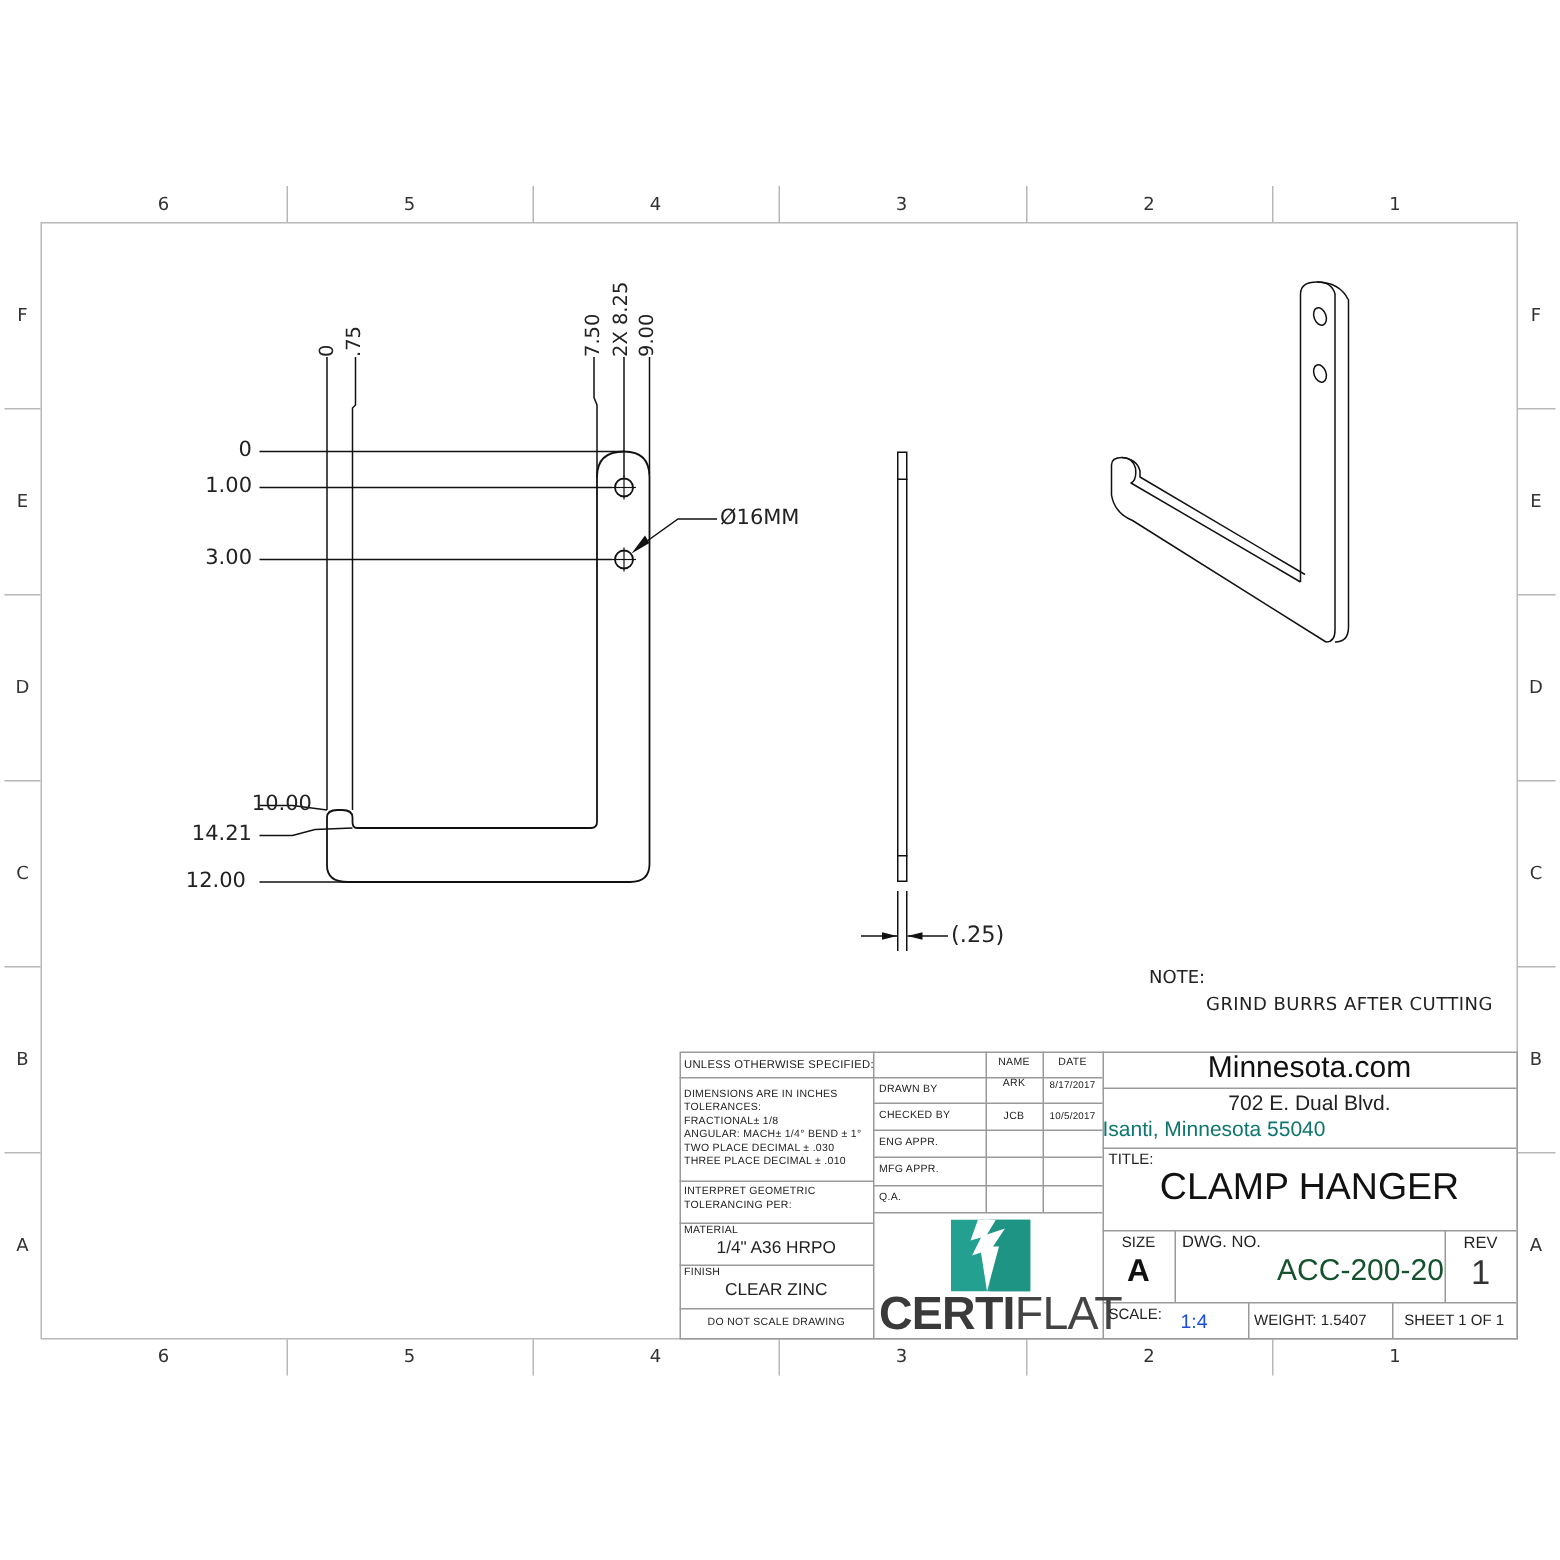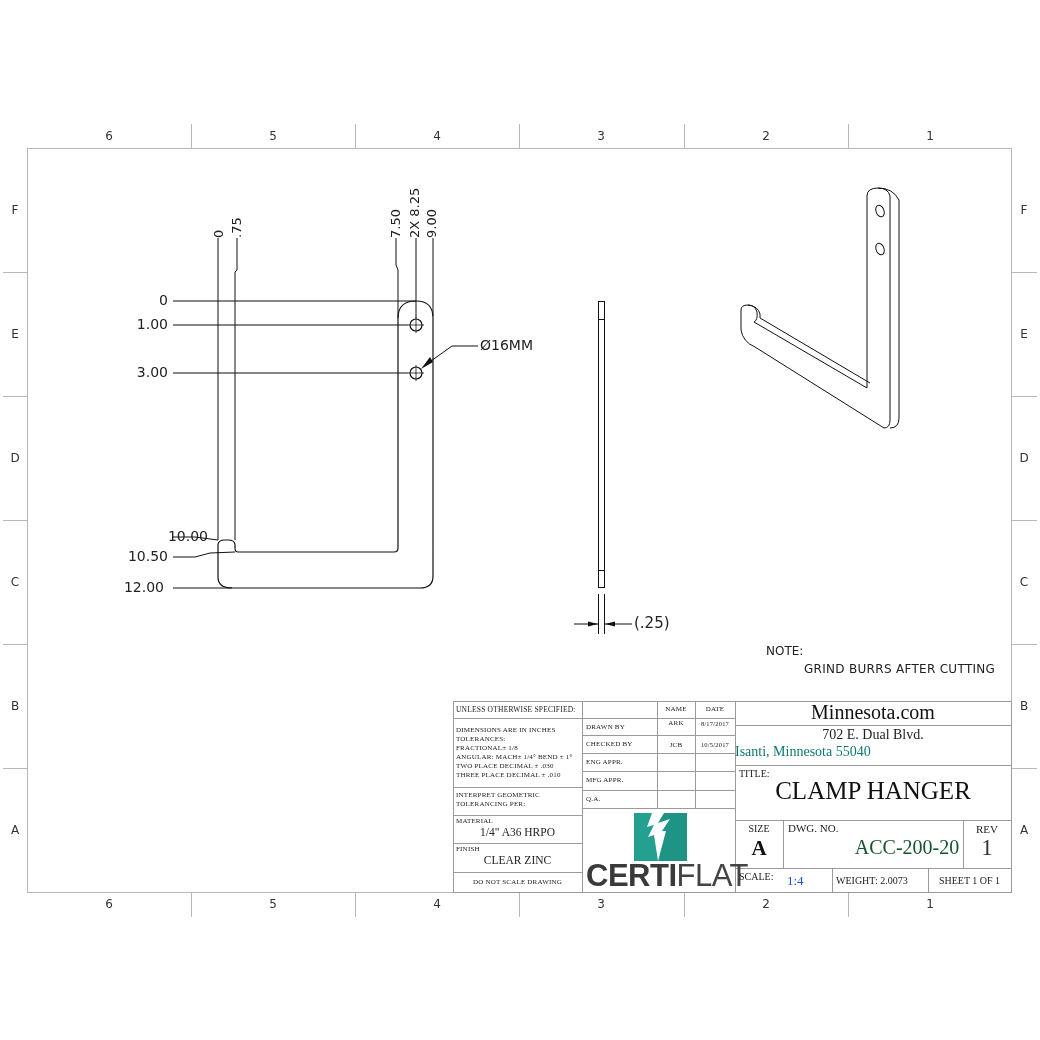--- a/index.html
+++ b/index.html
@@ -1,19 +1,19 @@
 <!DOCTYPE html>
 <html><head>
 <meta charset="utf-8">
 <style>
   html,body{margin:0;padding:0;background:#ffffff;}
   body{width:1040px;height:1040px;position:relative;overflow:hidden;font-family:"DejaVu Sans",sans-serif;color:#111;}
   .abs{position:absolute;}
   .zone-lbl{position:absolute;font-size:12px;color:#333;width:20px;text-align:center;}
-  .tb{position:absolute;font-family:Liberation Serif, serif;color:#222;white-space:nowrap;}
+  .tb{position:absolute;font-family:Liberation Sans, sans-serif;color:#222;white-space:nowrap;}
   .tiny{font-size:7px;letter-spacing:0.2px;line-height:8.6px;}
 </style>
 </head>
 <body>
 
 <svg class="abs" style="left:0;top:0" width="1040" height="1040">
 
   <g stroke="#b8b8b8" stroke-width="1" fill="none">
     <rect x="27.5" y="148.5" width="984" height="744"></rect>
 
@@ -110,21 +110,21 @@
 <div class="abs" style="left:211px;top:238px;transform:rotate(-90deg);transform-origin:left top;font-size:13px;color:#222">0</div>
 <div class="abs" style="left:229px;top:238px;transform:rotate(-90deg);transform-origin:left top;font-size:13px;color:#222">.75</div>
 <div class="abs" style="left:388px;top:238px;transform:rotate(-90deg);transform-origin:left top;font-size:13px;color:#222">7.50</div>
 <div class="abs" style="left:407px;top:238px;transform:rotate(-90deg);transform-origin:left top;font-size:13px;color:#222">2X 8.25</div>
 <div class="abs" style="left:424px;top:238px;transform:rotate(-90deg);transform-origin:left top;font-size:13px;color:#222">9.00</div>
 
 <div class="abs" style="right:872px;top:292px;font-size:14px;color:#222;text-align:right">0</div>
 <div class="abs" style="right:872px;top:316px;font-size:14px;color:#222;text-align:right">1.00</div>
 <div class="abs" style="right:872px;top:364px;font-size:14px;color:#222;text-align:right">3.00</div>
 <div class="abs" style="right:832px;top:528px;font-size:14px;color:#222;text-align:right">10.00</div>
-<div class="abs" style="right:872px;top:548px;font-size:14px;color:#222;text-align:right">10.50</div>
+<div class="abs" style="right:872px;top:548px;font-size:14px;color:#222;text-align:right">14.21</div>
 <div class="abs" style="right:876px;top:579px;font-size:14px;color:#222;text-align:right">12.00</div>
 
 <div class="abs" style="left:480px;top:337px;font-size:14px;color:#222">Ø16MM</div>
 
 <svg class="abs" style="left:0;top:0" width="1040" height="1040">
   <g stroke="#111" stroke-width="1" fill="none">
     <rect x="598.5" y="301.5" width="6" height="286"></rect>
     <line x1="598" y1="319.5" x2="605" y2="319.5"></line>
     <line x1="598" y1="570.5" x2="605" y2="570.5"></line>
 
@@ -236,14 +236,14 @@
 
 <div class="tb" style="left:735px;width:48px;text-align:center;top:823px;font-size:10px">SIZE</div>
 <div class="tb" style="left:735px;width:48px;text-align:center;top:836px;font-size:21px;font-weight:bold;color:#111">A</div>
 <div class="tb" style="left:788px;top:822px;font-size:11px">DWG. NO.</div>
 <div class="tb" style="left:817px;width:180px;text-align:center;top:836px;font-size:20px;color:#14532d">ACC-200-20</div>
 <div class="tb" style="left:963px;width:48px;text-align:center;top:823px;font-size:11px">REV</div>
 <div class="tb" style="left:963px;width:48px;text-align:center;top:835px;font-size:23px;color:#333">1</div>
 
 <div class="tb" style="left:739px;top:871px;font-size:10px">SCALE:</div>
 <div class="tb" style="left:787px;top:873px;font-size:13px;color:#1d4ed8">1:4</div>
-<div class="tb" style="left:836px;top:875px;font-size:10px">WEIGHT: 2.0073</div>
+<div class="tb" style="left:836px;top:875px;font-size:10px">WEIGHT: 1.5407</div>
 <div class="tb" style="left:928px;width:83px;text-align:center;top:875px;font-size:10px">SHEET 1 OF 1</div>
 
 </body></html>

